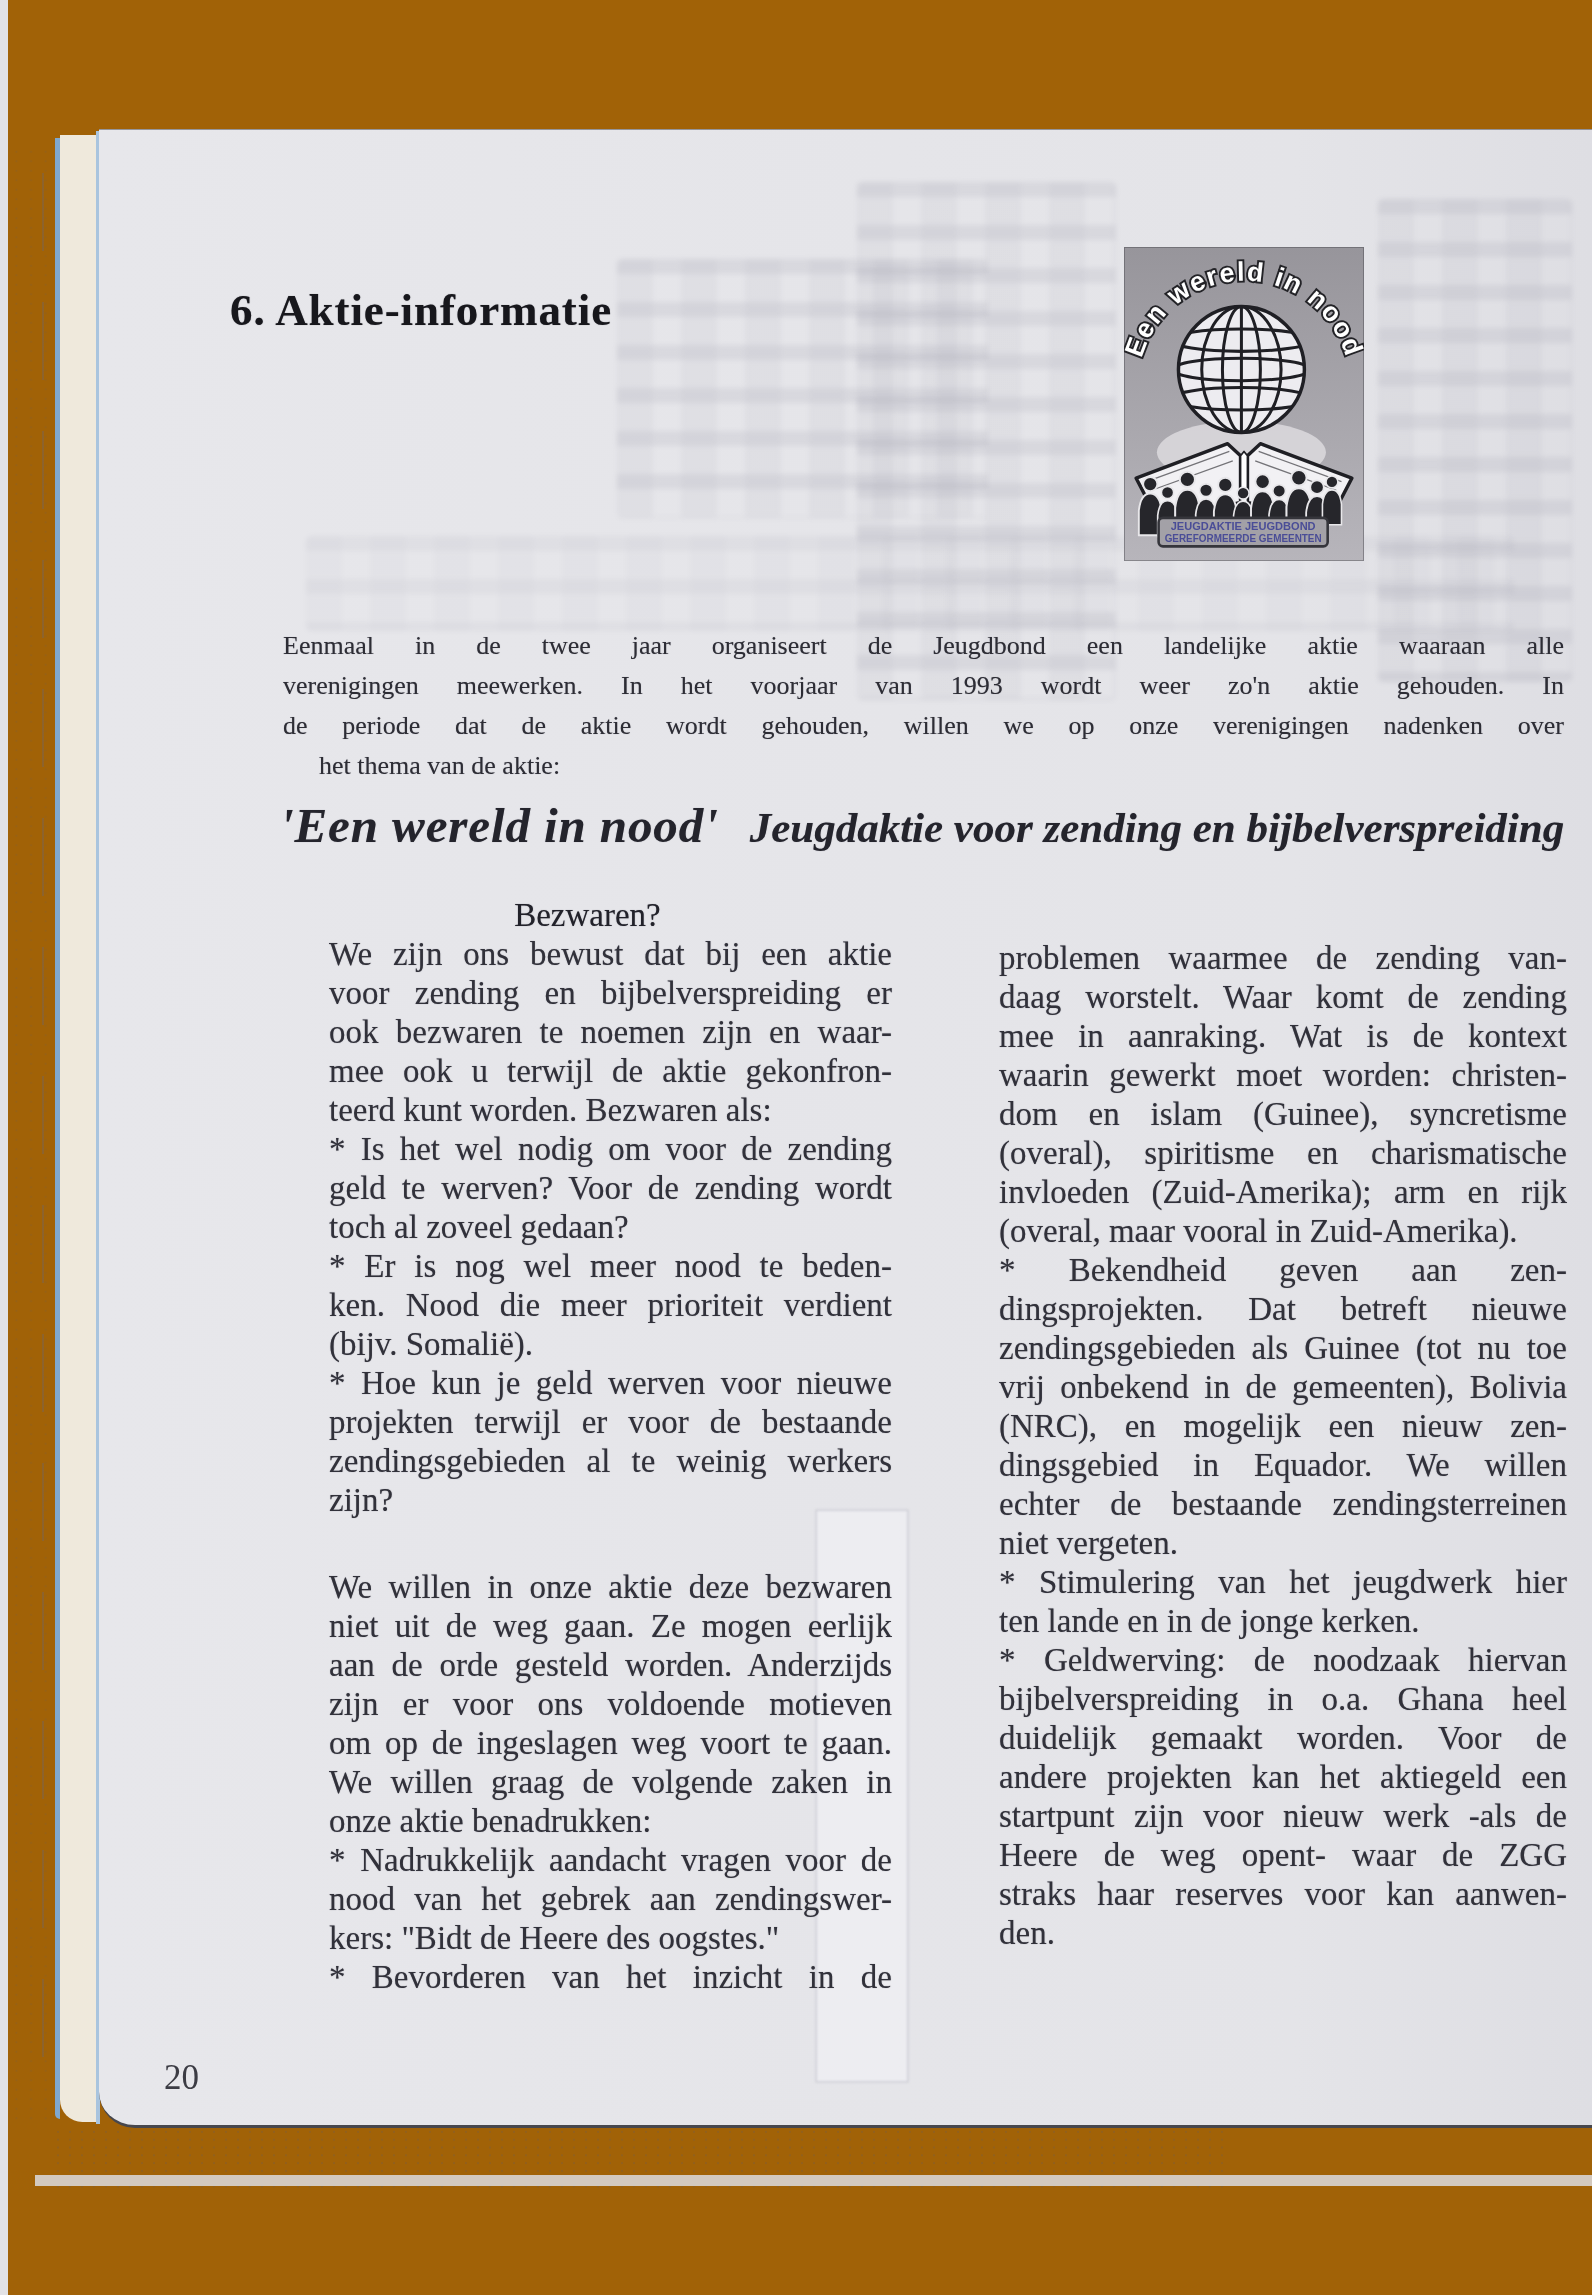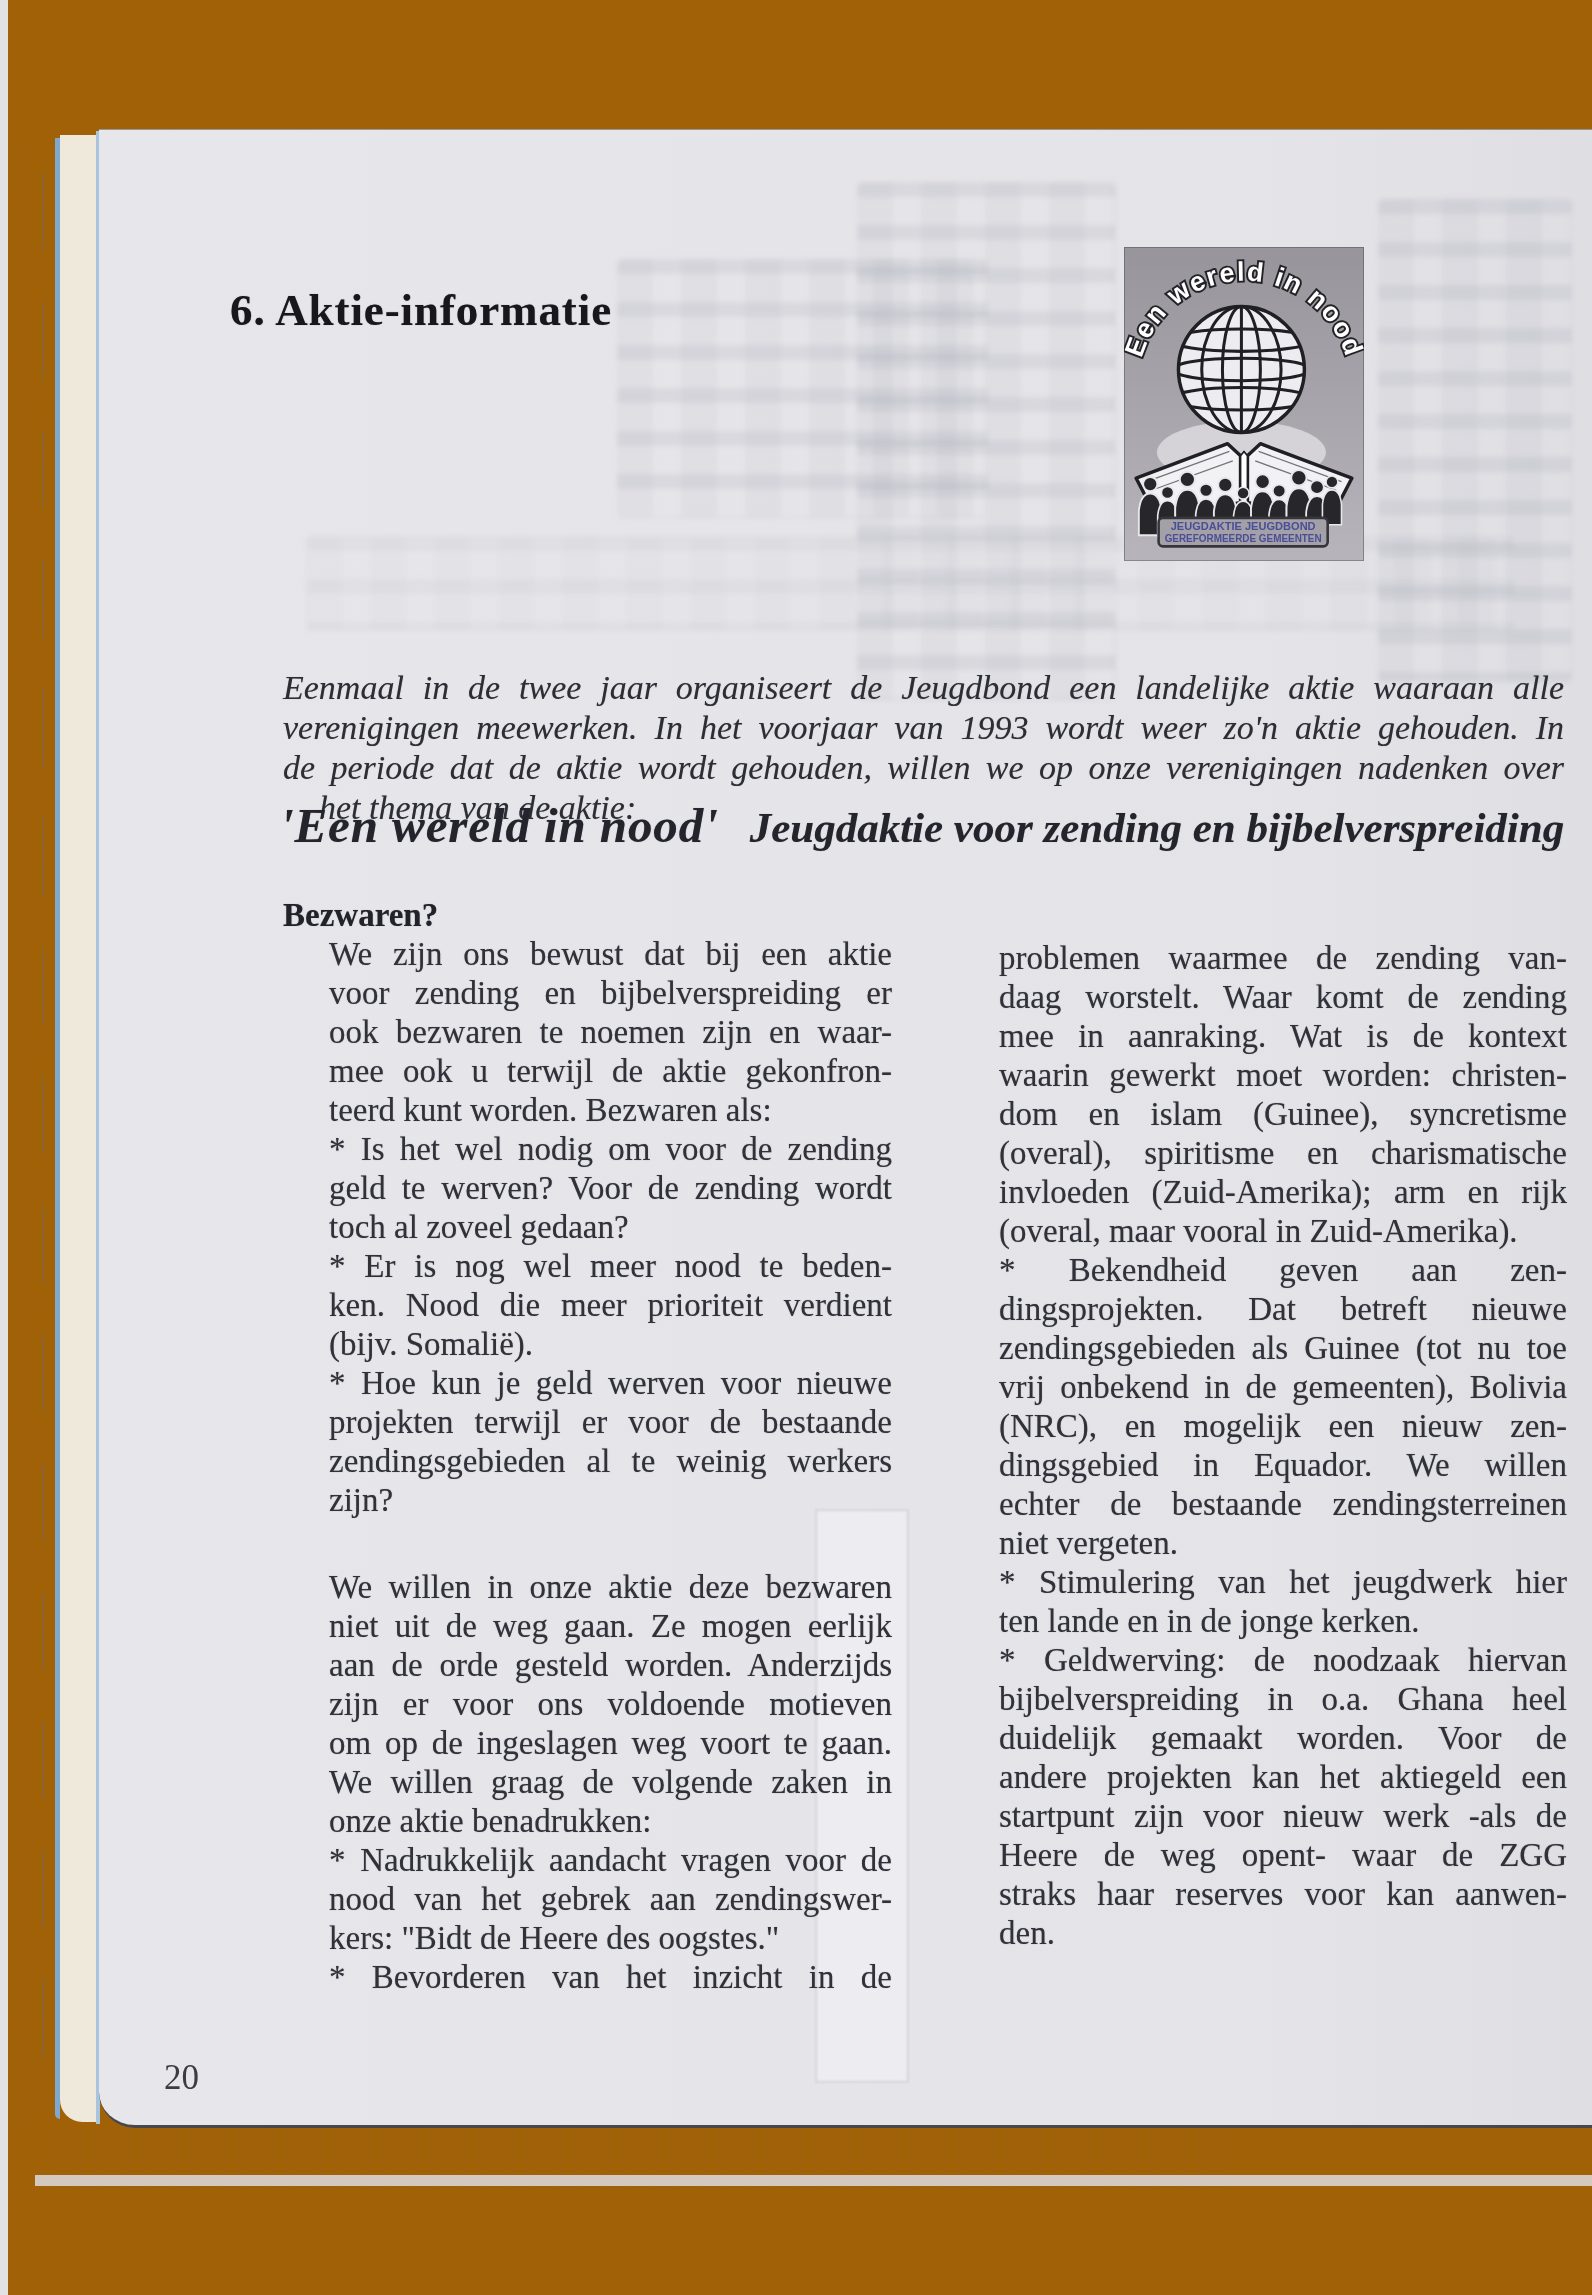--- a/index.html
+++ b/index.html
@@ -28,33 +28,33 @@
   .page *{box-sizing:border-box;}
   
   .bleed{position:absolute;filter:blur(2.6px);opacity:.33;border-radius:5.2px;pointer-events:none;
          background-image:repeating-linear-gradient(180deg,rgba(104,104,126,.30) 0 14.7px,transparent 14.7px 43px),
                           repeating-linear-gradient(90deg,rgba(104,104,126,.16) 0 36px,transparent 36px 64px);}
   .bleed-box{position:absolute;background:rgba(246,246,250,.45);
              box-shadow:0 0 0 1.7px rgba(130,130,152,.20);filter:blur(0.9px);pointer-events:none;}
   
   .doc-title{position:absolute;left:131px;top:158px;font-size:45px;font-weight:bold;color:#17171c;
              letter-spacing:0.9px;line-height:1;text-shadow:0 0 0.9px rgba(30,30,40,.5);}
-  .intro{position:absolute;left:184px;top:538px;width:1281px;font-style:italic;font-size:34px;
+  .intro{position:absolute;left:184px;top:496px;width:1281px;font-size:26px;
          line-height:40px;color:#2d2d35;text-shadow:0 0 0.9px rgba(55,55,70,.4);}
   .iline{text-align:justify;text-align-last:justify;}
   .iline.last{text-align-last:left;margin-left:36px;}
   .theme-row{position:absolute;left:181px;top:667px;width:1312px;display:flex;align-items:baseline;gap:31px;
              color:#24242c;text-shadow:0 0 0.9px rgba(40,40,55,.45);}
   .theme-main{font-size:49px;font-weight:bold;font-style:italic;letter-spacing:0.9px;white-space:nowrap;}
   .theme-sub{font-size:43px;font-weight:bold;font-style:italic;white-space:nowrap;font-family:Liberation Serif, serif;}
   .col{position:absolute;font-size:33px;line-height:39px;color:#31313a;
        text-shadow:0 0 1px rgba(55,55,70,.5);}
   .col-left{left:184px;top:766px;width:609px;}
   .col-right{left:854px;top:809px;width:614px;}
-  .col-heading{font-weight:bold;color:#22222a;}
+  .col-heading{font-weight:normal;color:#22222a;text-align:center;}
   .para{margin:0;}
   .para.gap{margin-top:48px;}
   .line{text-align:justify;text-align-last:justify;margin-left:46px;}
   .line.last{text-align-last:left;}
   .page-number{position:absolute;left:65px;top:1928px;font-size:35px;color:#3c3c44;}
   
   .logo{position:absolute;left:1025px;top:117px;width:240px;height:314px;}
 </style>
 </head>
 <body>

